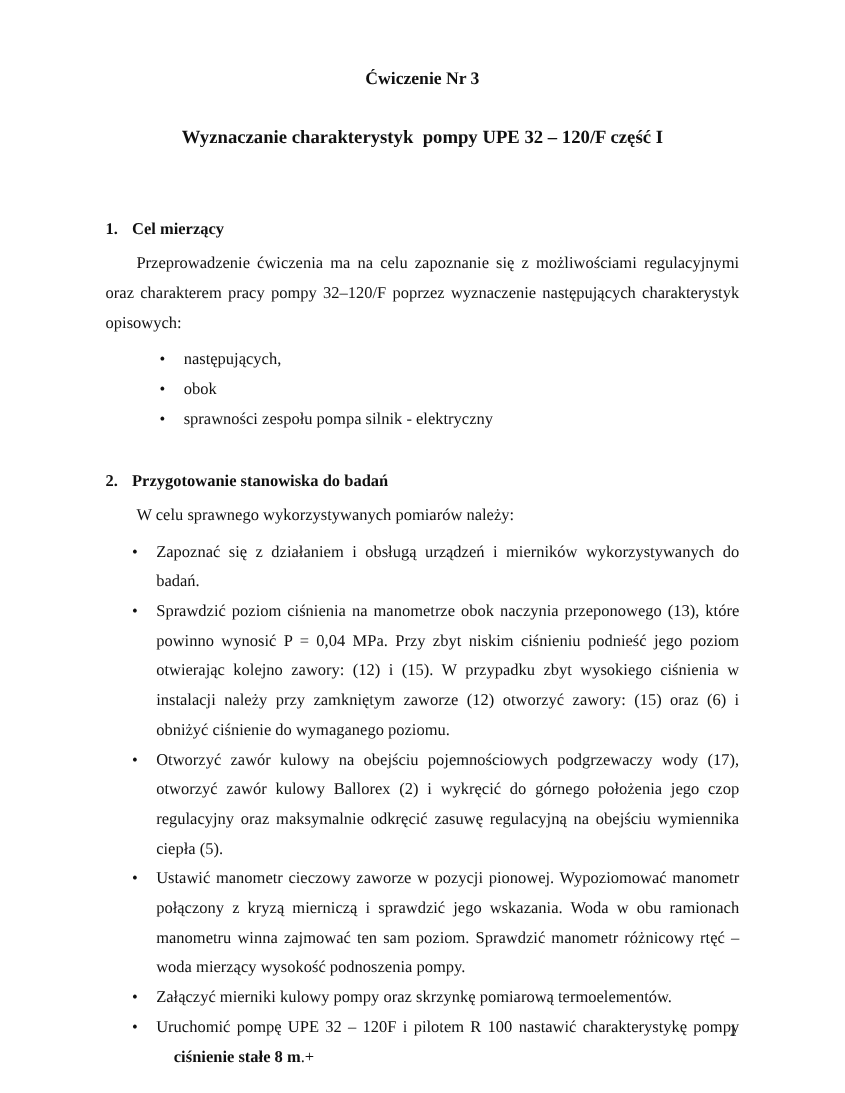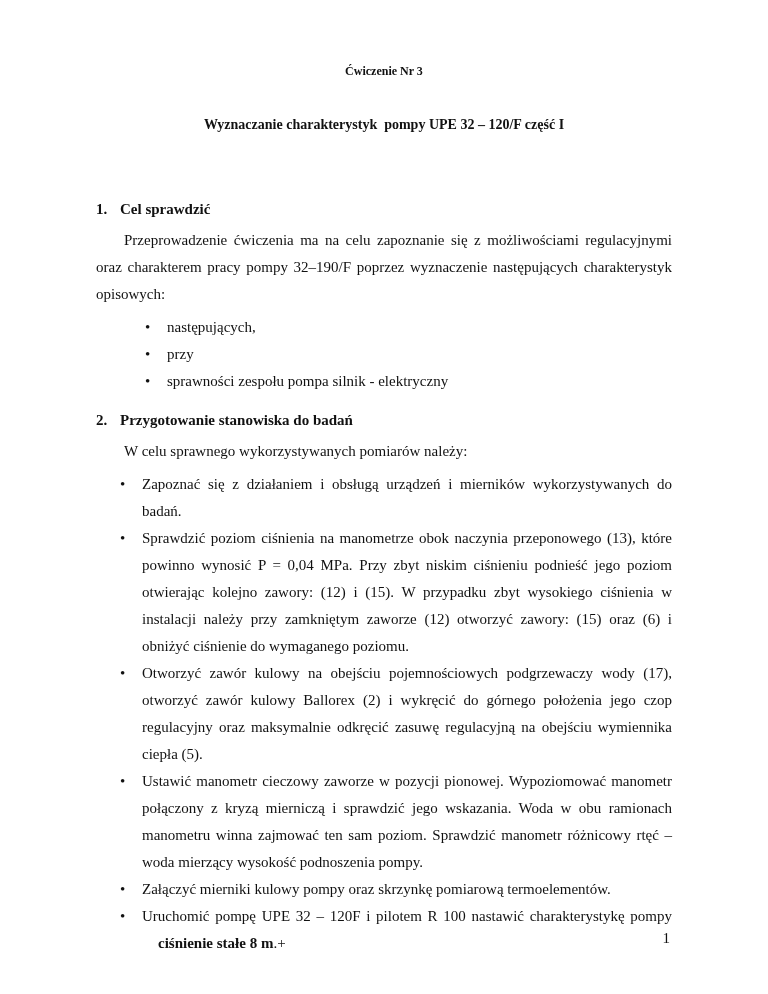--- a/index.html
+++ b/index.html
@@ -15,35 +15,35 @@
     background: #ffffff;
     font-family: "Liberation Serif", "DejaVu Serif", serif;
     font-size: 15px;
     line-height: 27px;
     color: #111111;
     box-sizing: border-box;
     padding: 58px 96px 40px 96px;
     overflow: hidden;
   }
   .title {
-    font-size: 12px;
+    font-size: 16px;
     font-weight: bold;
     text-align: center;
     margin: 0 0 0 0;
   }
   .subtitle {
-    font-size: 14px;
+    font-size: 17px;
     font-weight: bold;
     text-align: center;
     margin: 26px 0 0 0;
     white-space: pre-wrap;
   }
   .section-heading {
     font-weight: bold;
-    margin-top: 12px;
+    margin-top: 30px;
   }
   .section-heading .num {
     display: inline-block;
     width: 24px;
   }
   .s1-heading { margin-top: 58px; }
   p.intro {
     margin: 4px 0 0 0;
     text-align: justify;
     text-indent: 28px;
@@ -78,29 +78,29 @@
 <body>
 
 <div class="page">
 
   <h1 class="title">Ćwiczenie Nr 3</h1>
 
   <h2 class="subtitle">Wyznaczanie charakterystyk  pompy UPE 32 – 120/F część I</h2>
 
   <div class="section">
     <div class="section-heading s1-heading">
-      <span class="num">1.</span><span>Cel sprawdzić</span>
+      <span class="num">1.</span><span>Cel mierzący</span>
     </div>
-    <p class="intro">Przeprowadzenie ćwiczenia ma na celu zapoznanie się z możliwościami regulacyjnymi oraz charakterem pracy pompy 32–190/F poprzez wyznaczenie następujących charakterystyk opisowych:</p>
+    <p class="intro">Przeprowadzenie ćwiczenia ma na celu zapoznanie się z możliwościami regulacyjnymi oraz charakterem pracy pompy 32–120/F poprzez wyznaczenie następujących charakterystyk opisowych:</p>
     <ul class="bullets lvl1">
       <li>
         <span class="marker">•</span><span>następujących,</span>
       </li>
       <li>
-        <span class="marker">•</span><span>przy</span>
+        <span class="marker">•</span><span>obok</span>
       </li>
       <li>
         <span class="marker">•</span><span>sprawności zespołu pompa silnik - elektryczny</span>
       </li>
     </ul>
   </div>
 
   <div class="section">
     <div class="section-heading">
       <span class="num">2.</span><span>Przygotowanie stanowiska do badań</span>

